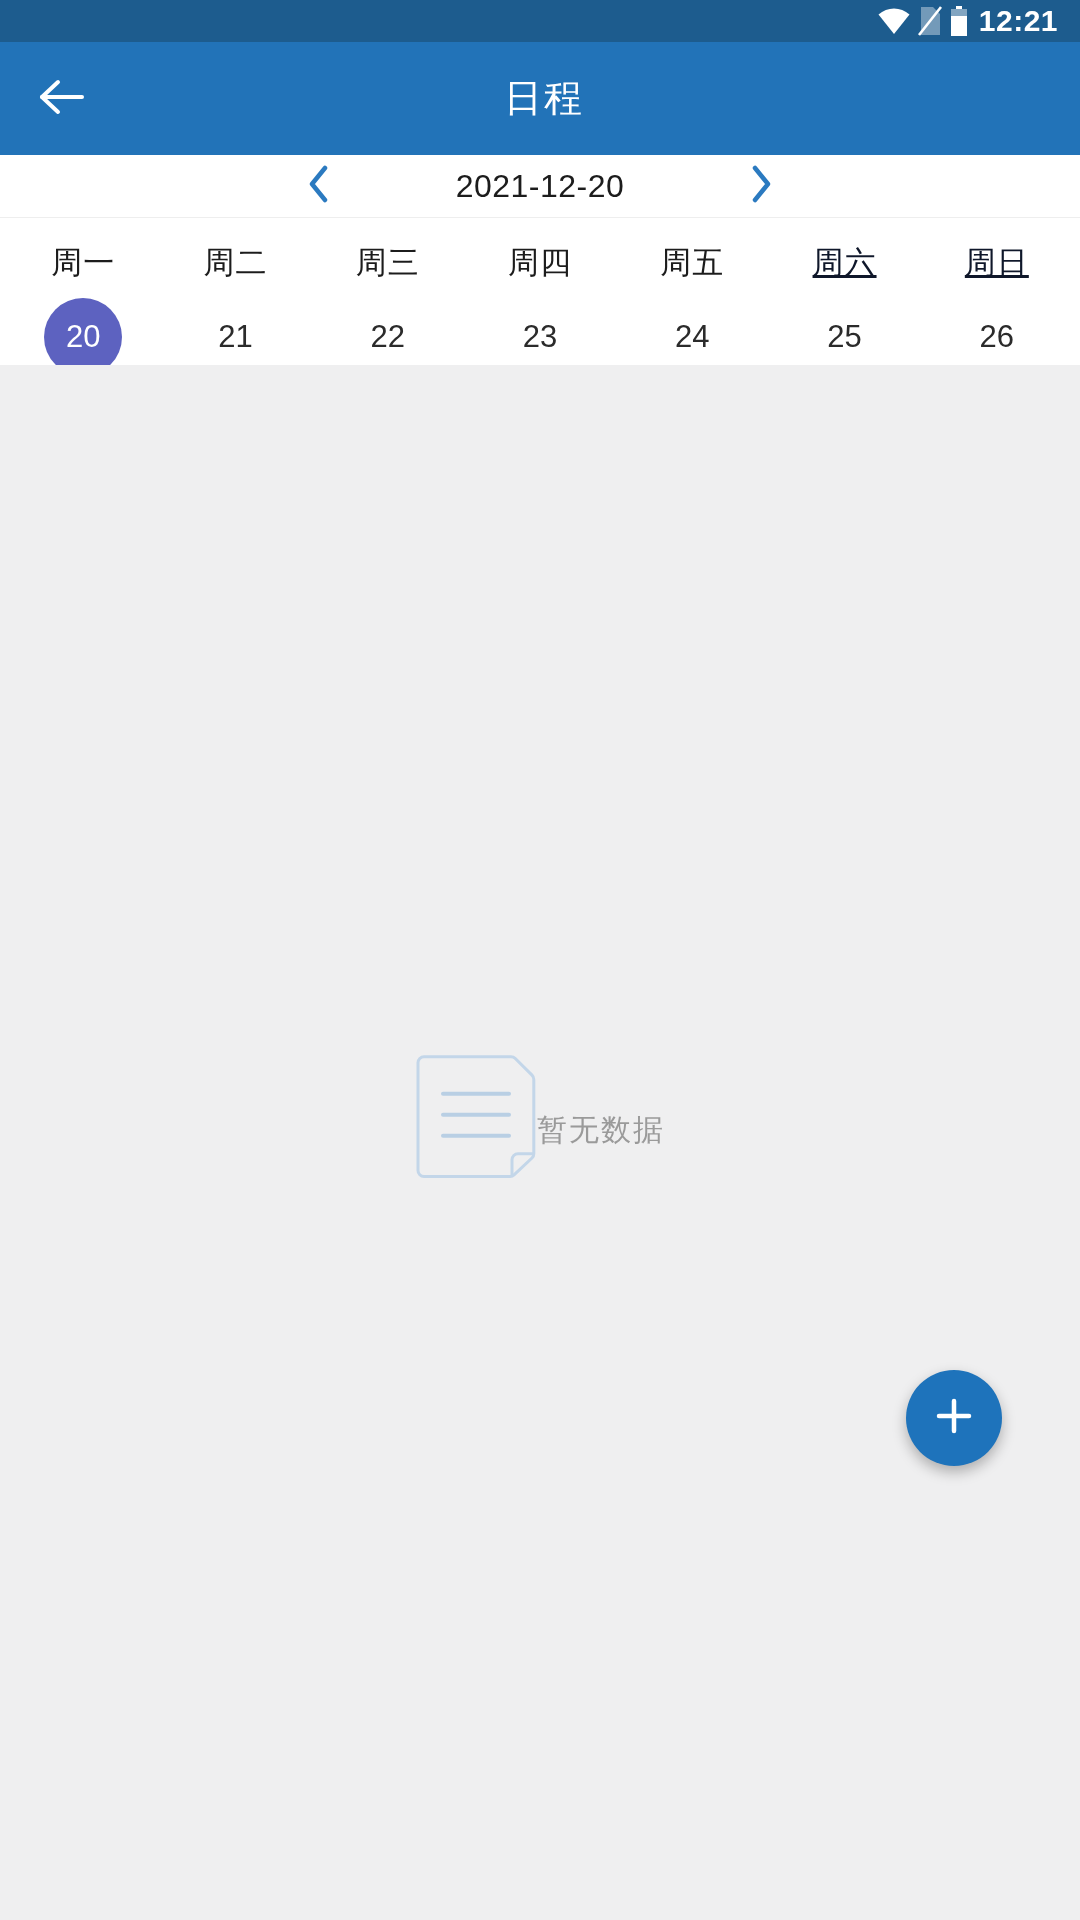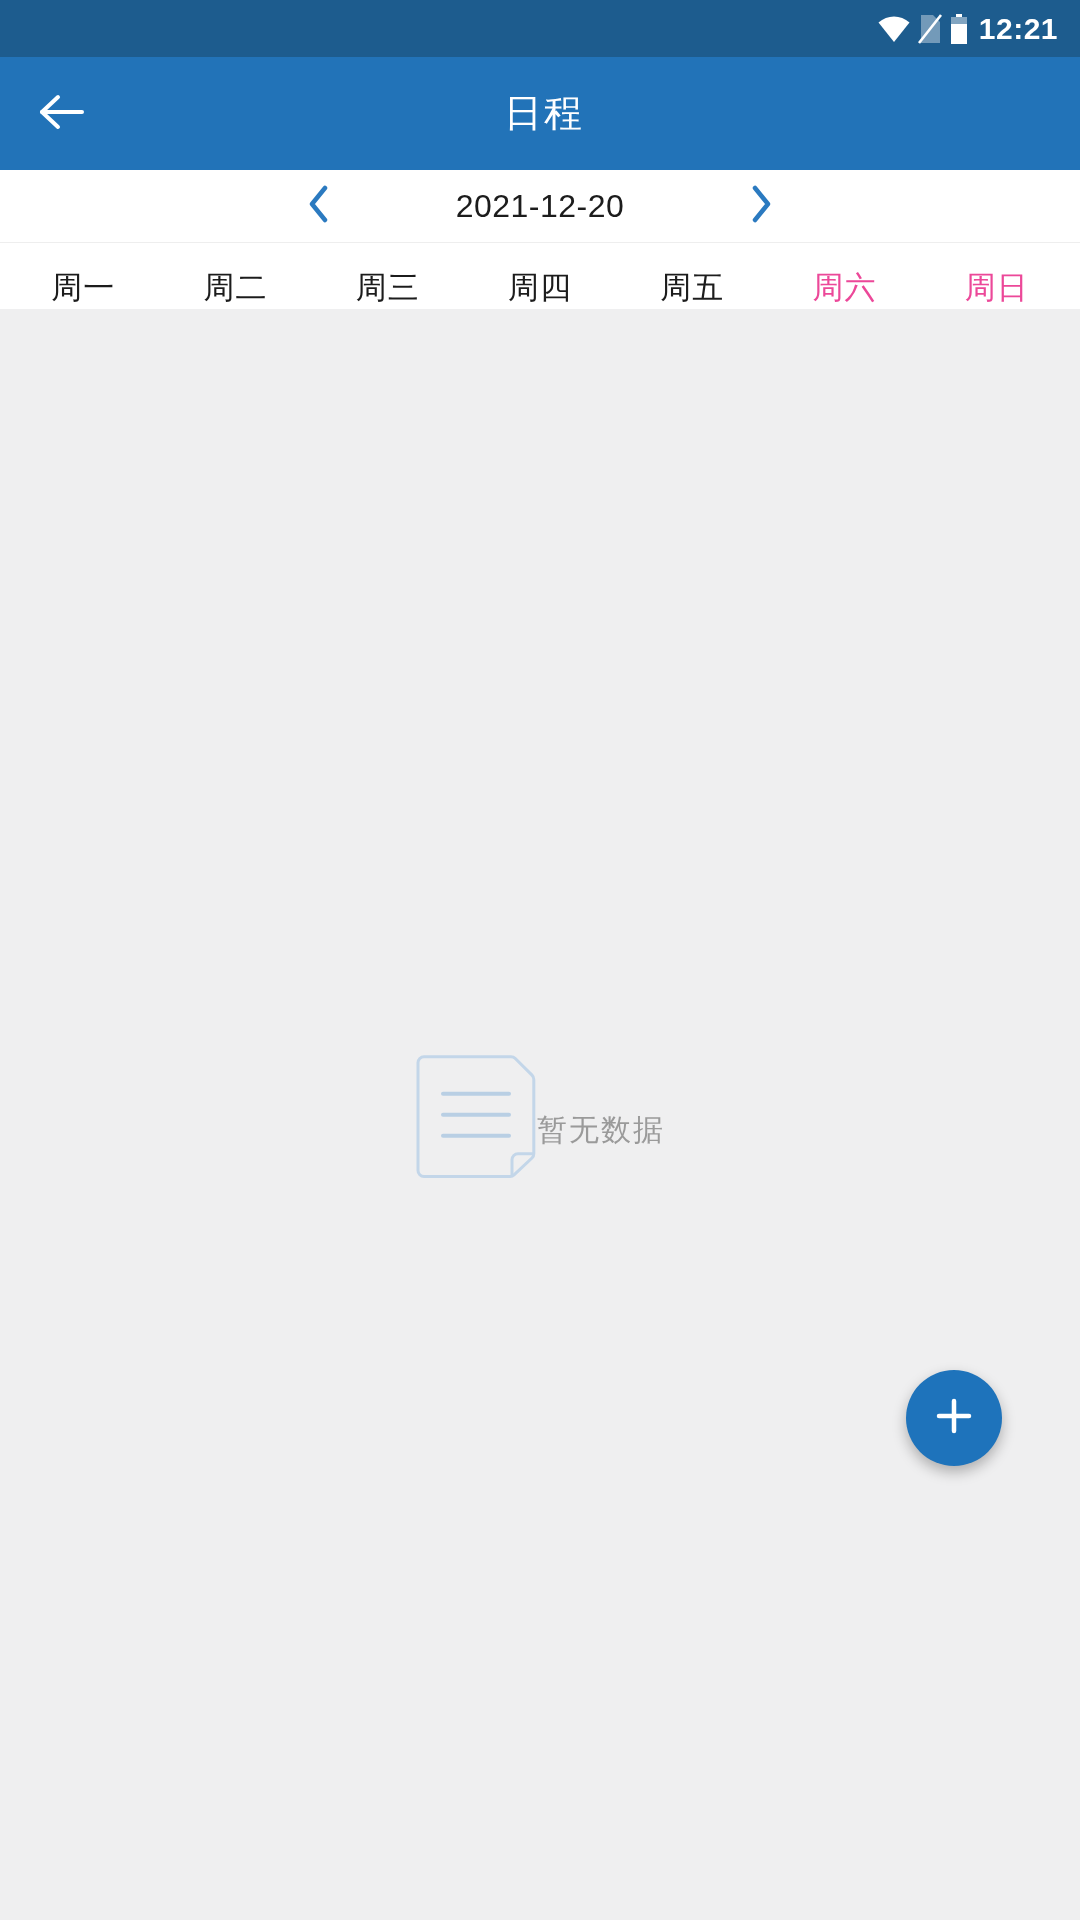--- a/index.html
+++ b/index.html
@@ -6,21 +6,21 @@
   html,body { width:1080px; height:1920px; }
   body {
     font-family:"Liberation Sans","DejaVu Sans",sans-serif;
     background:#efeff0;
     overflow:hidden;
     position:relative;
   }
 
   
   .statusbar{
-    height:57px;
+    height:42px;
     background:#1d5c8e;
     display:flex;
     align-items:center;
     justify-content:flex-end;
     padding-right:22px;
     gap:6px;
   }
   .statusbar .icon{ display:flex; align-items:center; }
   .status-time{
     color:#ffffff;
@@ -52,21 +52,21 @@
     text-align:center;
     color:#ffffff;
     font-size:38px;
     letter-spacing:2px;
     margin-left:8px;
   }
 
   
   .calendar-head{ background:#ffffff; }
   .date-nav{
-    height:73px;
+    height:63px;
     display:flex;
     align-items:center;
     justify-content:center;
     gap:78px;
     border-bottom:1px solid #eeeeee;
   }
   .nav-arrow{
     width:56px; height:56px;
     display:flex; align-items:center; justify-content:center;
   }
@@ -88,21 +88,21 @@
     display:flex;
     flex-direction:column;
     align-items:center;
   }
   .weekday-row{ padding-top:24px; }
   .weekday-label{
     font-size:31px;
     color:#1c1c1c;
     letter-spacing:1px;
   }
-  .weekday-label.weekend{ color:#ec4899; }
+  .weekday-label.weekend{ color:#0f172a;text-decoration:underline; }
 
   .daynum-row{ padding-top:14px; padding-bottom:46px; }
   .daynum{
     width:78px; height:78px;
     border-radius:50%;
     display:flex;
     align-items:center;
     justify-content:center;
     font-size:31px;
     color:#2b2b2b;
@@ -220,20 +220,43 @@
         <span class="weekday-label">周五</span>
       </div>
     <div class="day-cell">
         <span class="weekday-label weekend">周六</span>
       </div>
     <div class="day-cell">
         <span class="weekday-label weekend">周日</span>
       </div>
   </div>
 
+  <div class="week-row daynum-row">
+    <div class="day-cell">
+        <span class="daynum selected">20</span>
+      </div>
+    <div class="day-cell">
+        <span class="daynum">21</span>
+      </div>
+    <div class="day-cell">
+        <span class="daynum">22</span>
+      </div>
+    <div class="day-cell">
+        <span class="daynum">23</span>
+      </div>
+    <div class="day-cell">
+        <span class="daynum">24</span>
+      </div>
+    <div class="day-cell">
+        <span class="daynum">25</span>
+      </div>
+    <div class="day-cell">
+        <span class="daynum">26</span>
+      </div>
+  </div>
 </div>
 
 <div class="content">
 
   <div class="empty-state">
     <div class="empty-icon">
       <svg width="122" height="128" viewBox="0 0 122 128">
         <path d="M3 9 a6 6 0 0 1 6 -6 H96 a6 6 0 0 1 4.3 1.8 L117 21.5 a6 6 0 0 1 1.8 4.3 V100
                  a6 6 0 0 1 -1.8 4.3 L99.3 121 a6 6 0 0 1 -4.3 1.8 H9 a6 6 0 0 1 -6 -6 Z" fill="none" stroke="#c3d6e9" stroke-width="3"></path>
         <path d="M118 100 H103 a6 6 0 0 0 -6 6 V122" fill="none" stroke="#c3d6e9" stroke-width="3"></path>

